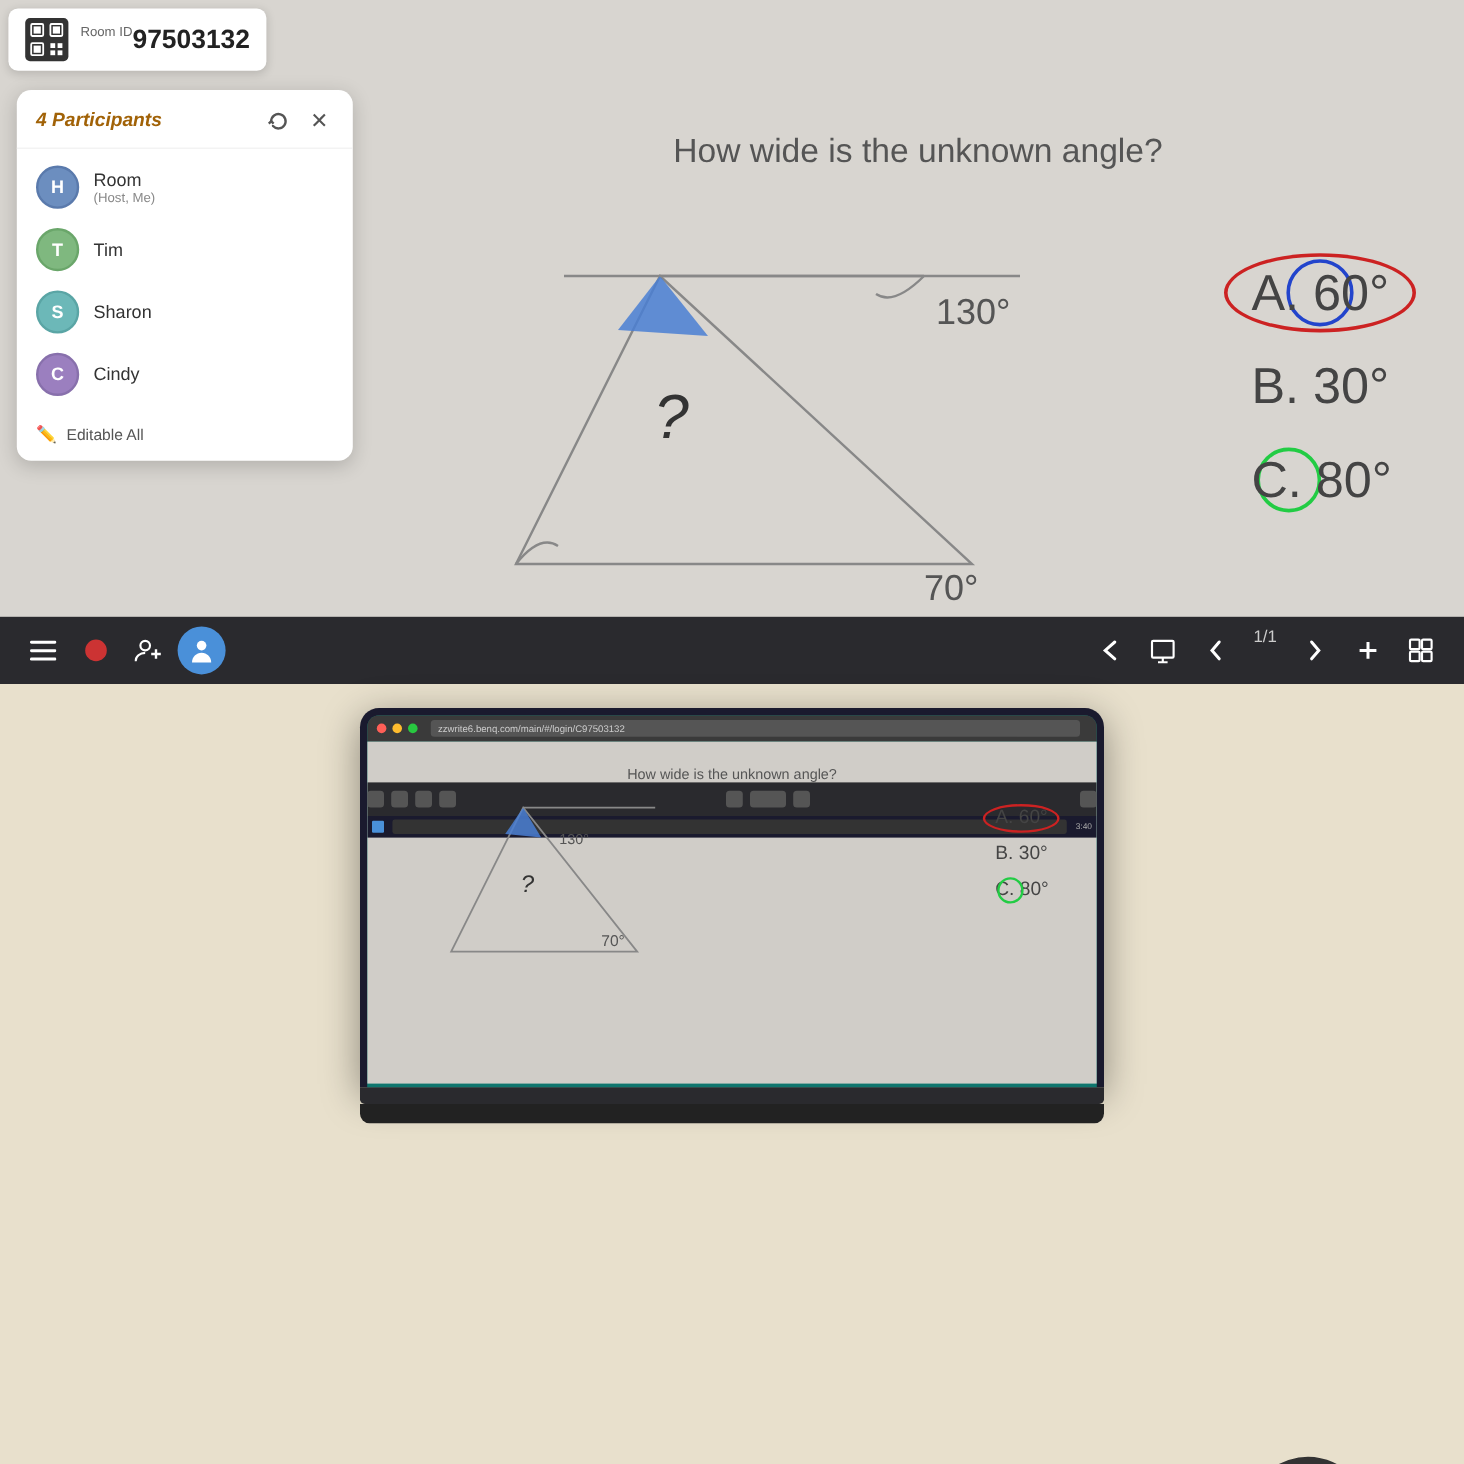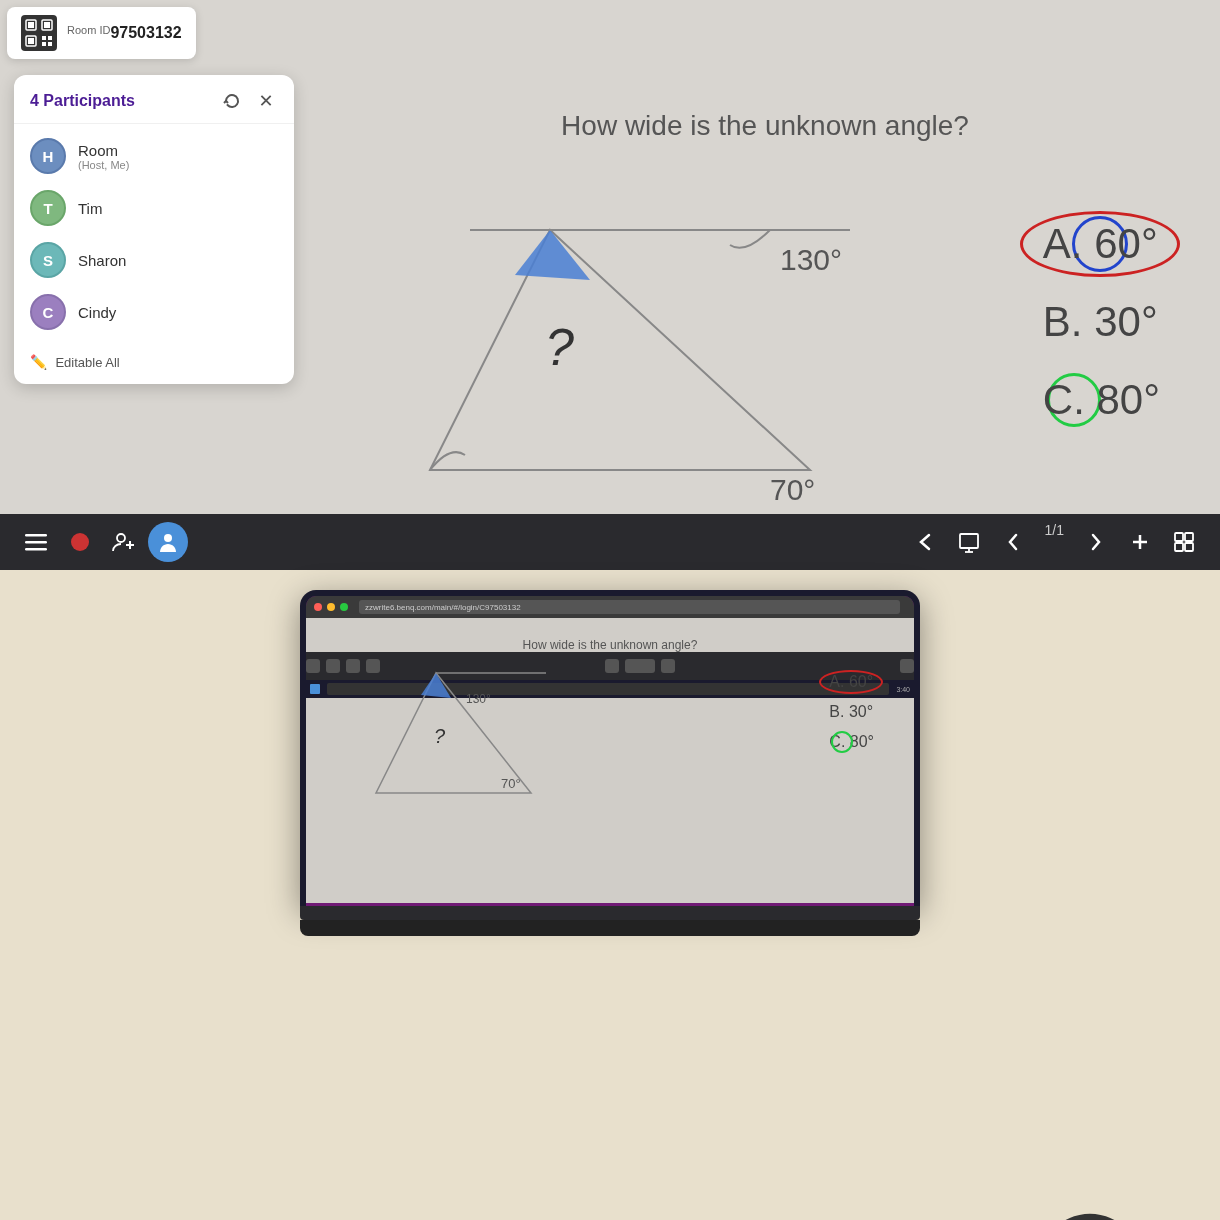--- a/index.html
+++ b/index.html
@@ -29,21 +29,21 @@
     }
     .qr-icon {
       width: 36px; height: 36px;
       background: #333;
       border-radius: 4px;
       display: flex; align-items: center; justify-content: center;
     }
     .qr-svg { width: 28px; height: 28px; }
     .room-id-text { display: flex; flex-direction: row; }
     .room-id-label { font-size: 11px; color: #666; }
-    .room-id-number { font-size: 16px; font-weight: bold; color: #222; line-height: 1.1; }
+    .room-id-number { font-size: 22px; font-weight: bold; color: #222; line-height: 1.1; }
 
     
     .participants-panel {
       position: absolute;
       top: 75px; left: 14px;
       width: 280px;
       background: white;
       border-radius: 12px;
       box-shadow: 0 4px 16px rgba(0,0,0,0.18);
       z-index: 10;
@@ -51,22 +51,23 @@
     }
     .participants-header {
       display: flex;
       align-items: center;
       padding: 14px 16px 10px;
       border-bottom: 1px solid #f0f0f0;
     }
     .participants-title {
       font-size: 16px;
       font-weight: 600;
-      color: #4c1d95;
+      color: #a16207;
       flex: 1;
+      font-style: italic;
     }
     .refresh-icon {
       width: 20px; height: 20px;
       margin-right: 12px;
       cursor: pointer;
       color: #555;
     }
     .close-btn {
       width: 24px; height: 24px;
       display: flex; align-items: center; justify-content: center;
@@ -234,21 +235,21 @@
       width: 620px;
       margin-top: 20px;
     }
     .laptop-screen-outer {
       background: #1a1a2e;
       border-radius: 16px 16px 0 0;
       padding: 6px 6px 0;
       box-shadow: 0 8px 32px rgba(0,0,0,0.4);
     }
     .laptop-screen {
-      background: #701a75;
+      background: #0f766e;
       width: 608px;
       height: 310px;
       border-radius: 10px 10px 0 0;
       overflow: hidden;
       position: relative;
     }
     .browser-bar {
       height: 22px;
       background: #3a3a3a;
       display: flex;

